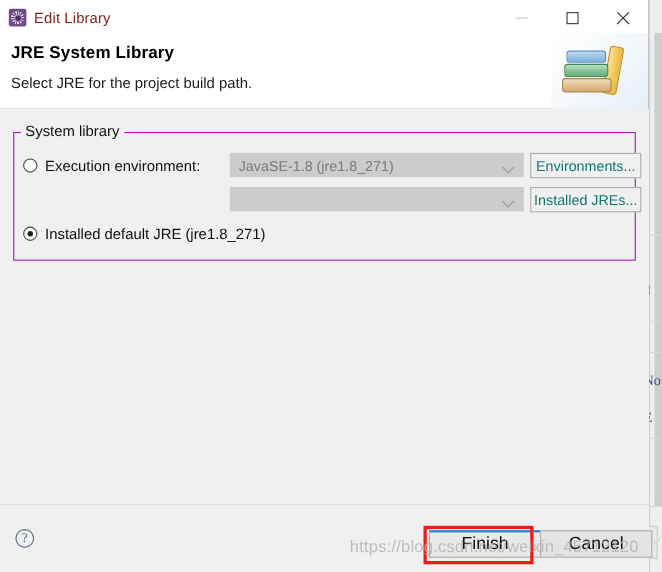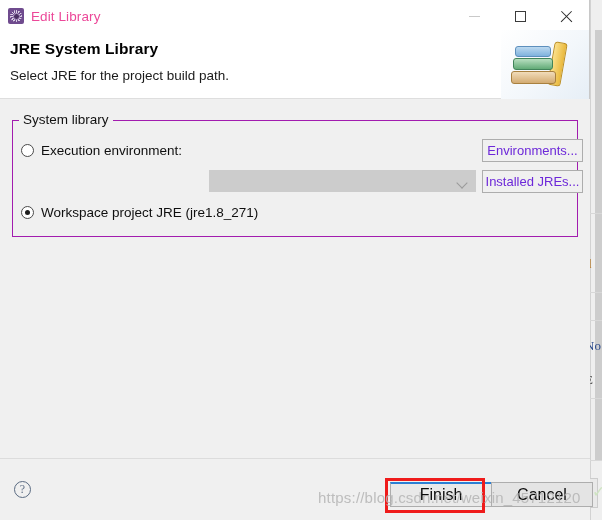--- a/index.html
+++ b/index.html
@@ -124,21 +124,21 @@
     position: absolute;
     left: 4.5px; top: 4.5px;
     width: 7px; height: 7px;
     border-radius: 50%;
     background: #4a2f63;
     border: 1px solid #a992c0;
     box-sizing: border-box;
   }
   .title-text {
     font-size: 13.5px;
-    color: #ec4899;
+    color: #7f1d1d;
     letter-spacing: 0.1px;
   }
   .win-buttons {
     position: absolute;
     right: 0;
     top: 0;
     height: 32px;
     display: flex;
   }
   .win-btn {
@@ -366,21 +366,21 @@
 
   .side-btn {
     position: absolute;
     left: 469px;
     width: 101px;
     height: 23px;
     background: #f0f0f0;
     border: 1px solid #adadad;
     box-sizing: border-box;
     font-size: 13px;
-    color: #6d28d9;
+    color: #0f766e;
     display: flex;
     align-items: center;
     justify-content: center;
     padding: 0;
     font-family: "Liberation Sans", sans-serif;
   }
   .side-btn.b1 { top: 18px; }
   .side-btn.b2 { top: 49px; }
 
   
@@ -513,31 +513,35 @@
 
     <div class="body-area">
 
       <div class="group">
         <span class="group-label">System library</span>
 
         <div class="row r1">
           <span class="radio"></span>
           <span class="radio-label">Execution environment:</span>
         </div>
+        <div class="combo c1">
+          <span class="combo-value">JavaSE-1.8 (jre1.8_271)</span>
+          <span class="combo-arrow"></span>
+        </div>
         <button class="side-btn b1">Environments...</button>
 
         <div class="combo c2">
           <span class="combo-value"></span>
           <span class="combo-arrow"></span>
         </div>
         <button class="side-btn b2">Installed JREs...</button>
 
         <div class="row r3">
           <span class="radio checked"></span>
-          <span class="radio-label">Workspace project JRE (jre1.8_271)</span>
+          <span class="radio-label">Installed default JRE (jre1.8_271)</span>
         </div>
       </div>
 
     </div>
 
     <div class="footer">
       <div class="help-icon">?</div>
       <button class="dlg-btn finish">Finish</button>
       <button class="dlg-btn cancel">Cancel</button>
     </div>

